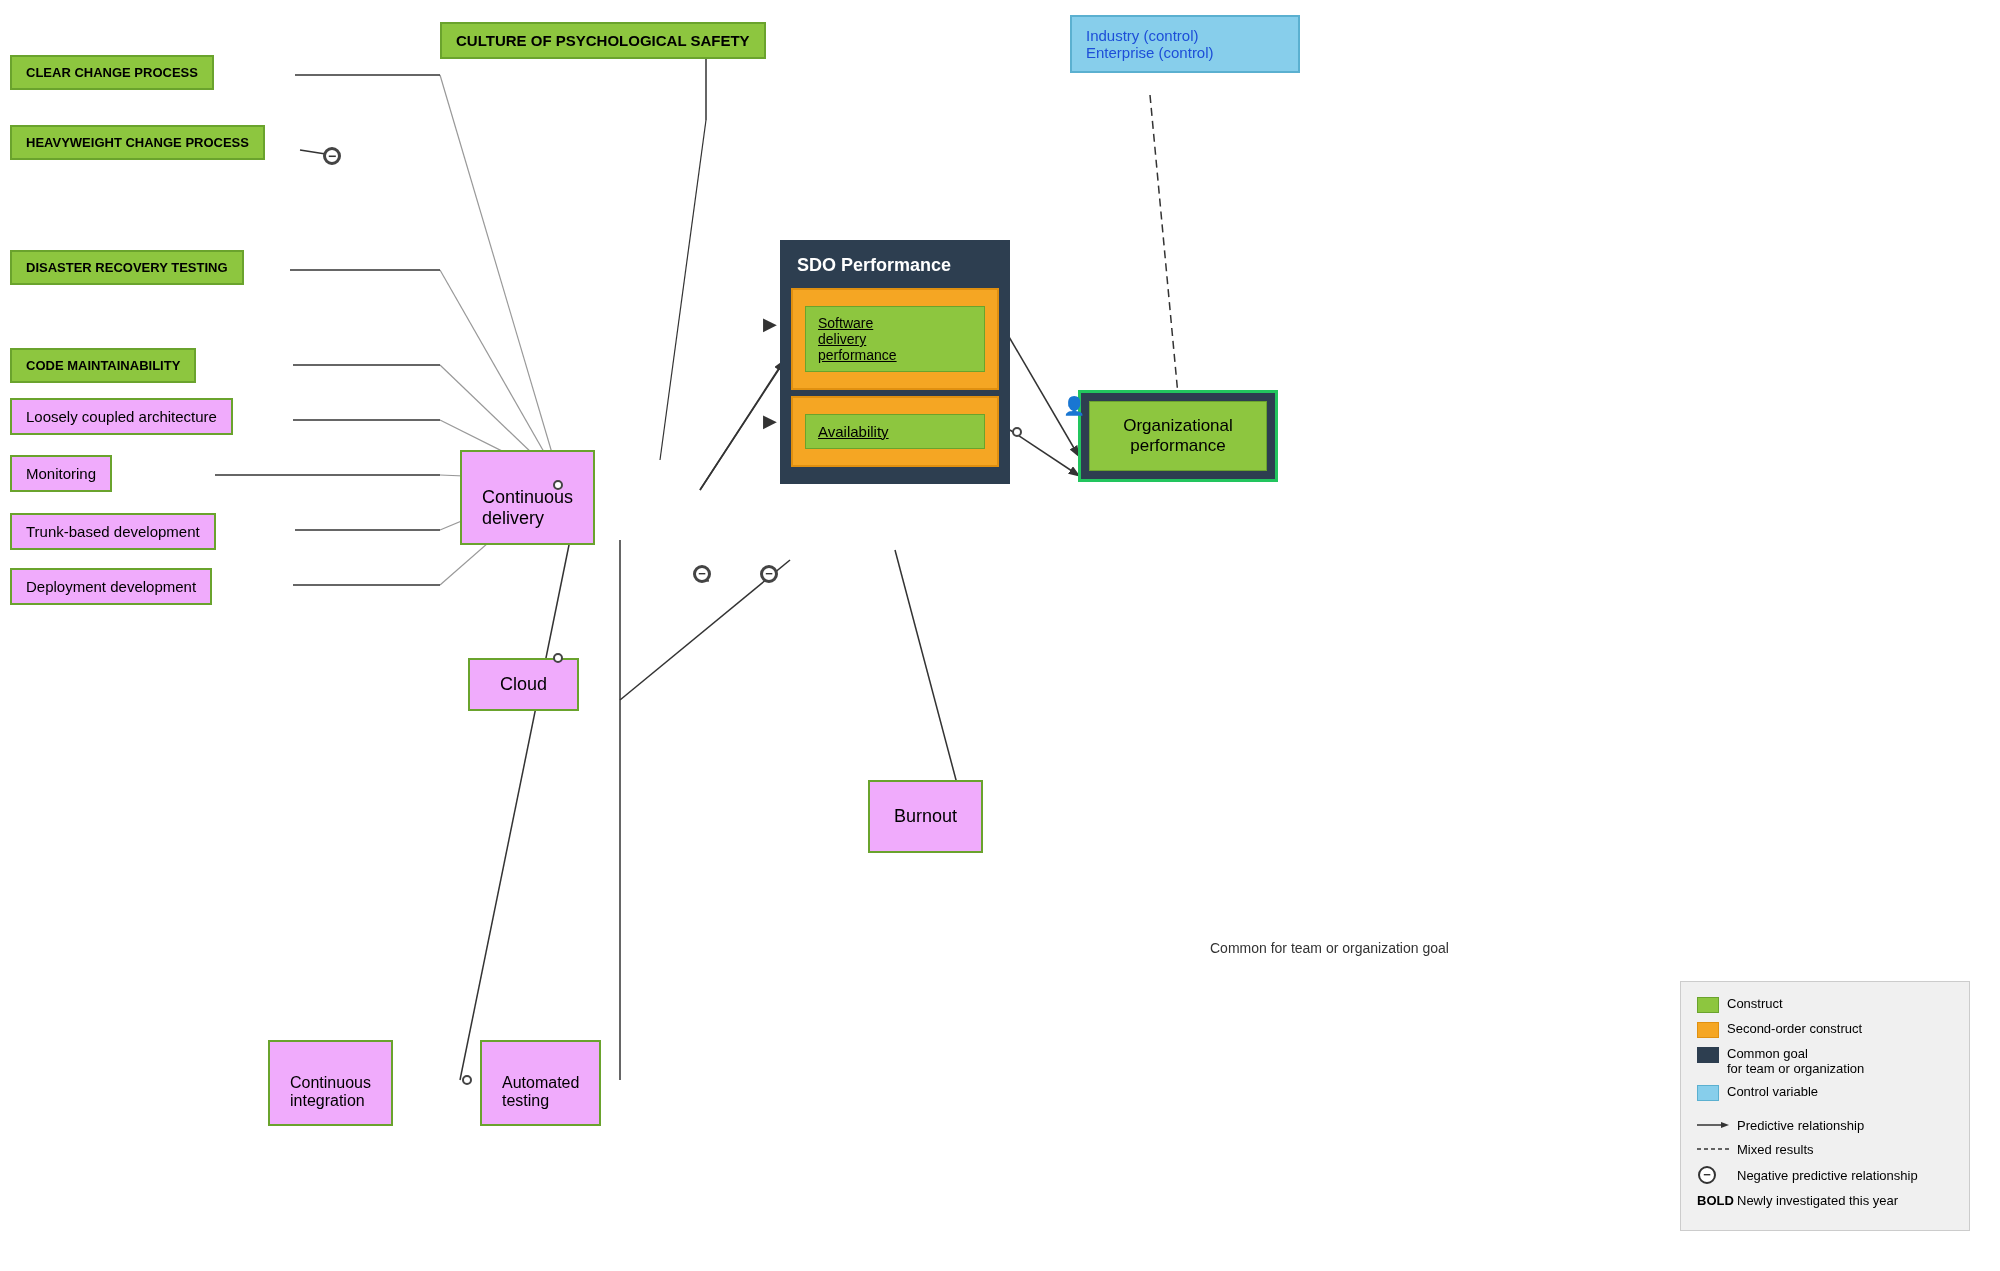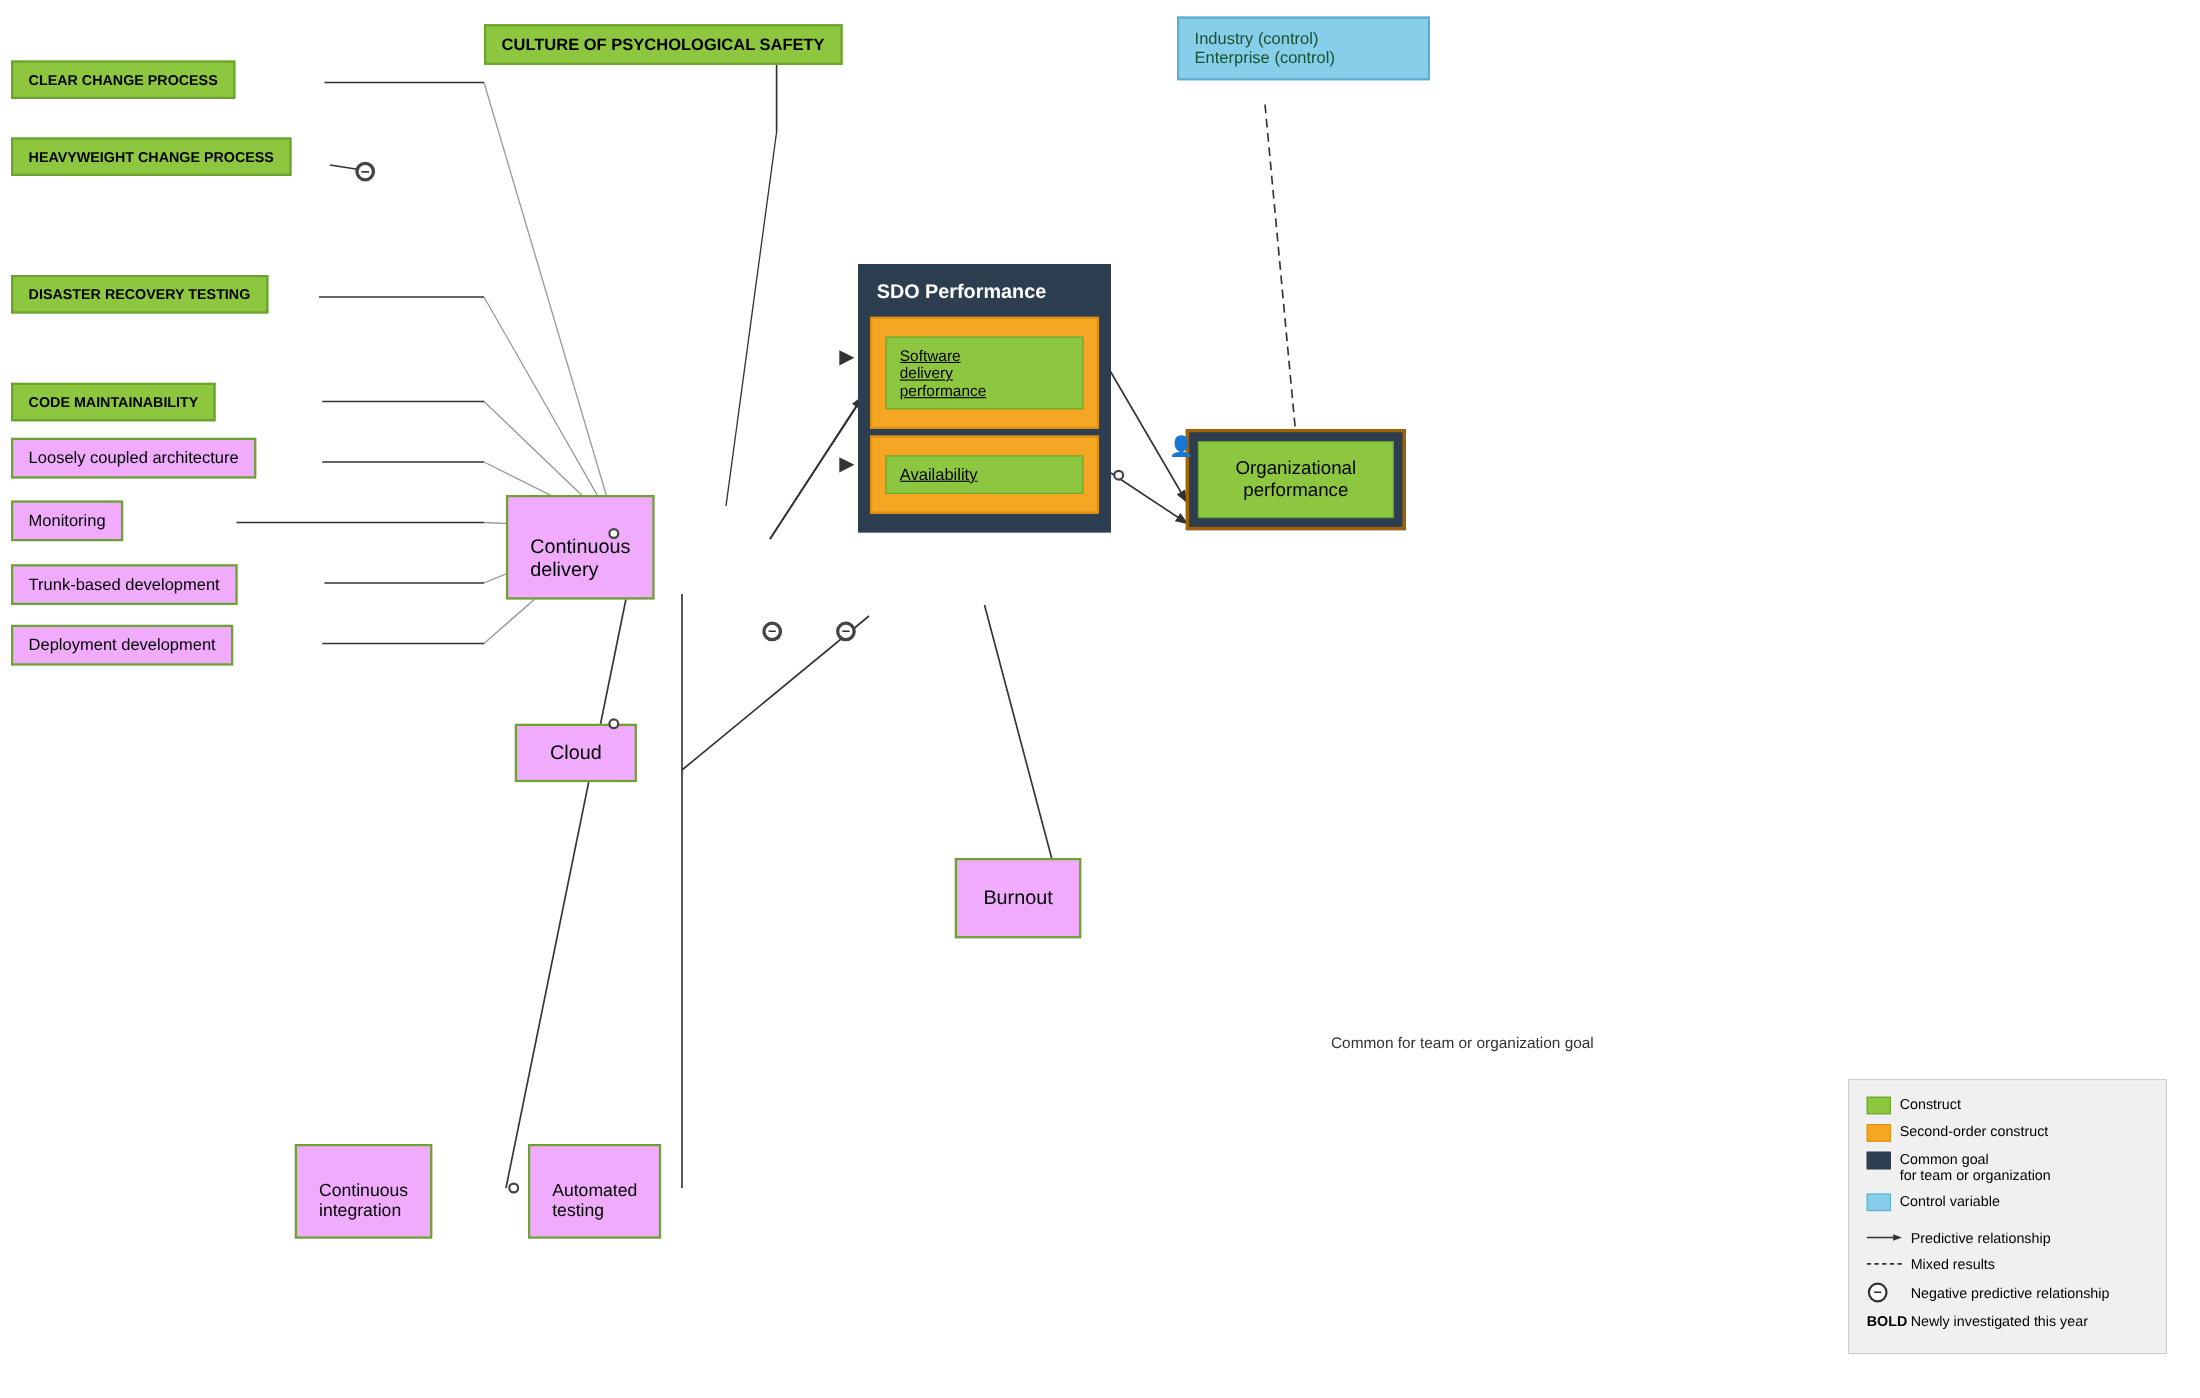--- a/index.html
+++ b/index.html
@@ -77,21 +77,21 @@
       margin: 6px 0;
       font-size: 14px;
     }
     
     .org-box {
       position: absolute;
       left: 1078px;
       top: 390px;
       width: 200px;
       background: #2d3e50;
-      border: 3px solid #a16207;
+      border: 3px solid #22c55e;
       padding: 8px;
     }
     .org-inner {
       background: #8dc63f;
       border: 1px solid #6aa32d;
       padding: 14px 10px;
       font-size: 17px;
       text-align: center;
     }
     
@@ -99,21 +99,21 @@
       position: absolute;
       left: 1070px;
       top: 15px;
       width: 230px;
       background: #87CEEB;
       border: 2px solid #5bb0d0;
       padding: 10px 14px;
     }
     .control-box-text {
       font-size: 15px;
-      color: #14532d;
+      color: #1d4ed8;
     }
     
     .legend {
       position: absolute;
       right: 30px;
       bottom: 40px;
       width: 290px;
       background: #f0f0f0;
       border: 1px solid #ccc;
       padding: 14px 16px;

